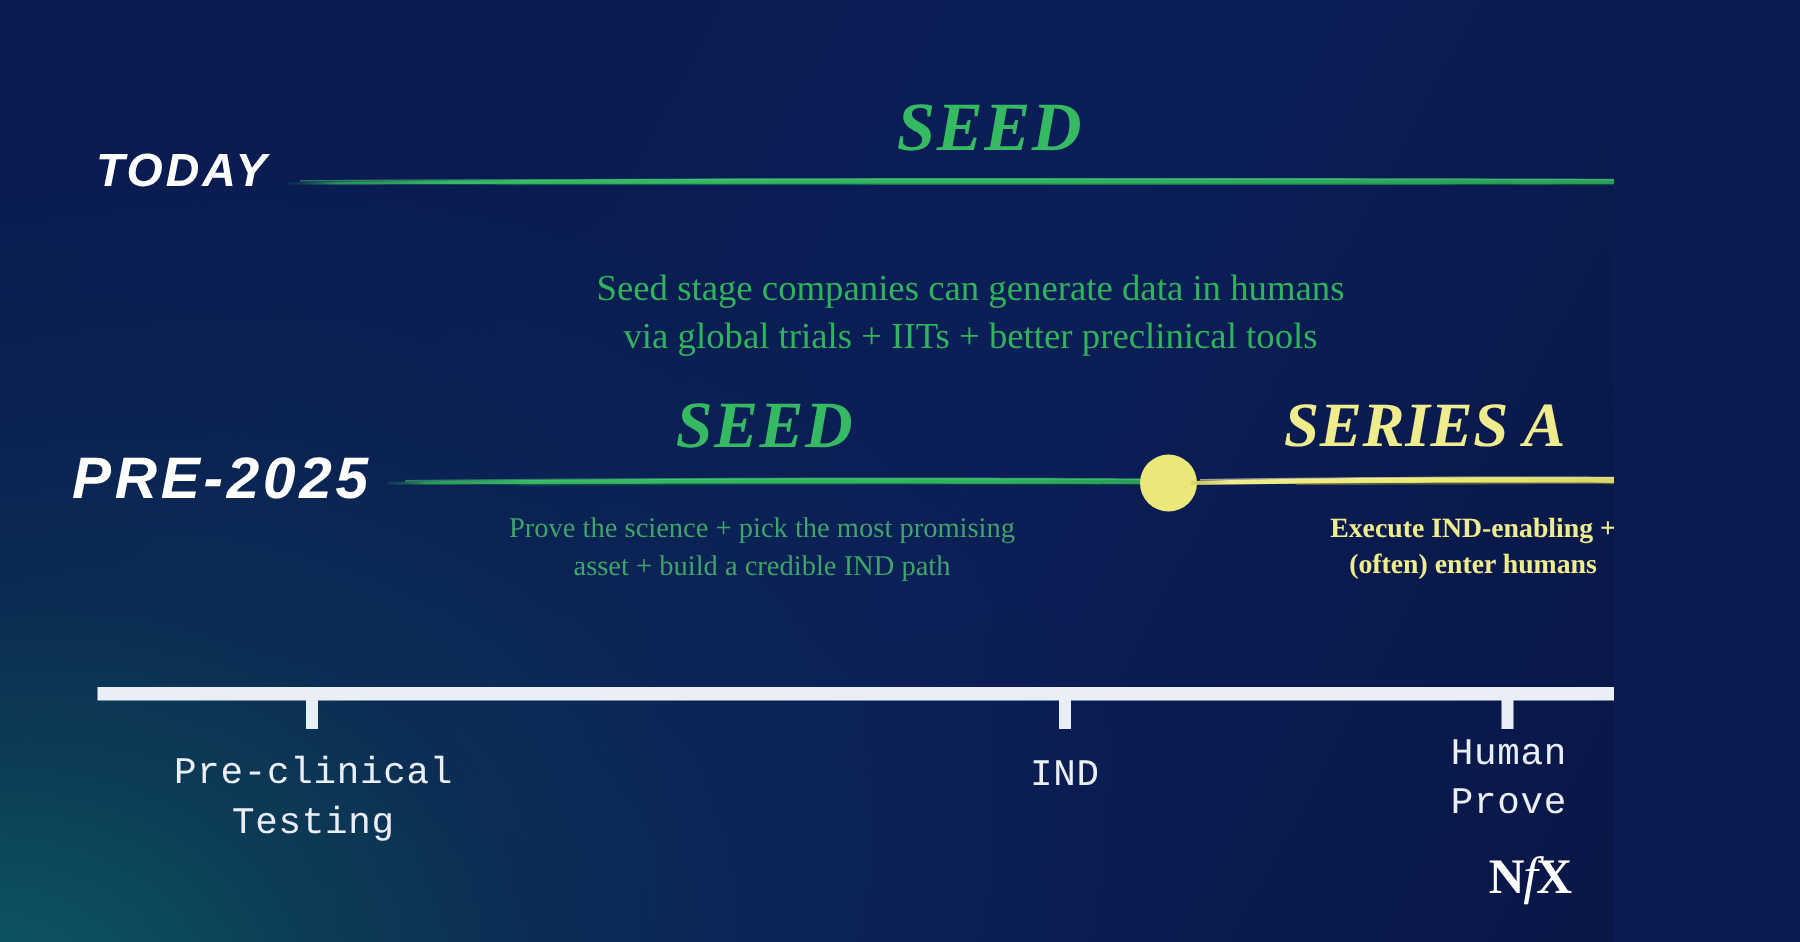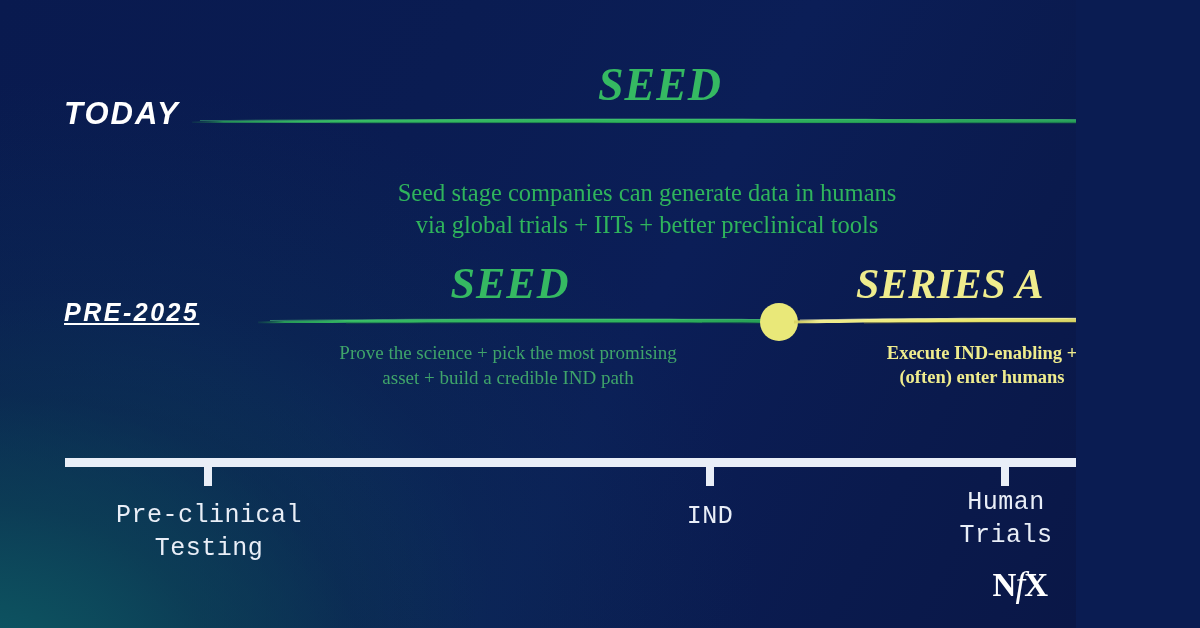--- a/index.html
+++ b/index.html
@@ -22,21 +22,21 @@
   
   .stage-label{
     font-family:"Liberation Sans",sans-serif;
     font-style:italic;font-weight:700;
     color:#ffffff;
     letter-spacing:1.5px;
     white-space:nowrap;
     line-height:1;
   }
   #today-label{left:64px;top:98px;font-size:31px;letter-spacing:2px;}
-  #pre2025-label{left:64px;top:300px;font-size:25px;letter-spacing:2.5px;text-decoration:underline;}
+  #pre2025-label{left:48px;top:300px;font-size:39px;letter-spacing:2.5px;}
 
   
   .arrow-svg{display:block;}
 
   
   .phase-heading{
     font-family:"Liberation Serif",serif;
     font-style:italic;font-weight:700;
     white-space:nowrap;line-height:1;
     text-align:center;
@@ -183,17 +183,17 @@
     <rect x="706" y="22" width="8" height="24" fill="#e9eef7"></rect>
     <rect x="1001" y="22" width="8" height="24" fill="#e9eef7"></rect>
   </svg>
 
   <div class="abs axis-tick-label" id="tick-label-preclinical">Pre-clinical
 Testing</div>
 
   <div class="abs axis-tick-label" id="tick-label-ind">IND</div>
 
   <div class="abs axis-tick-label" id="tick-label-human">Human
-Trials</div>
+Prove</div>
 
   <div class="abs" id="nfx-logo"><span>N</span><span class="nfx-f">f</span><span>X</span></div>
 
 </div>
 
 </body></html>

